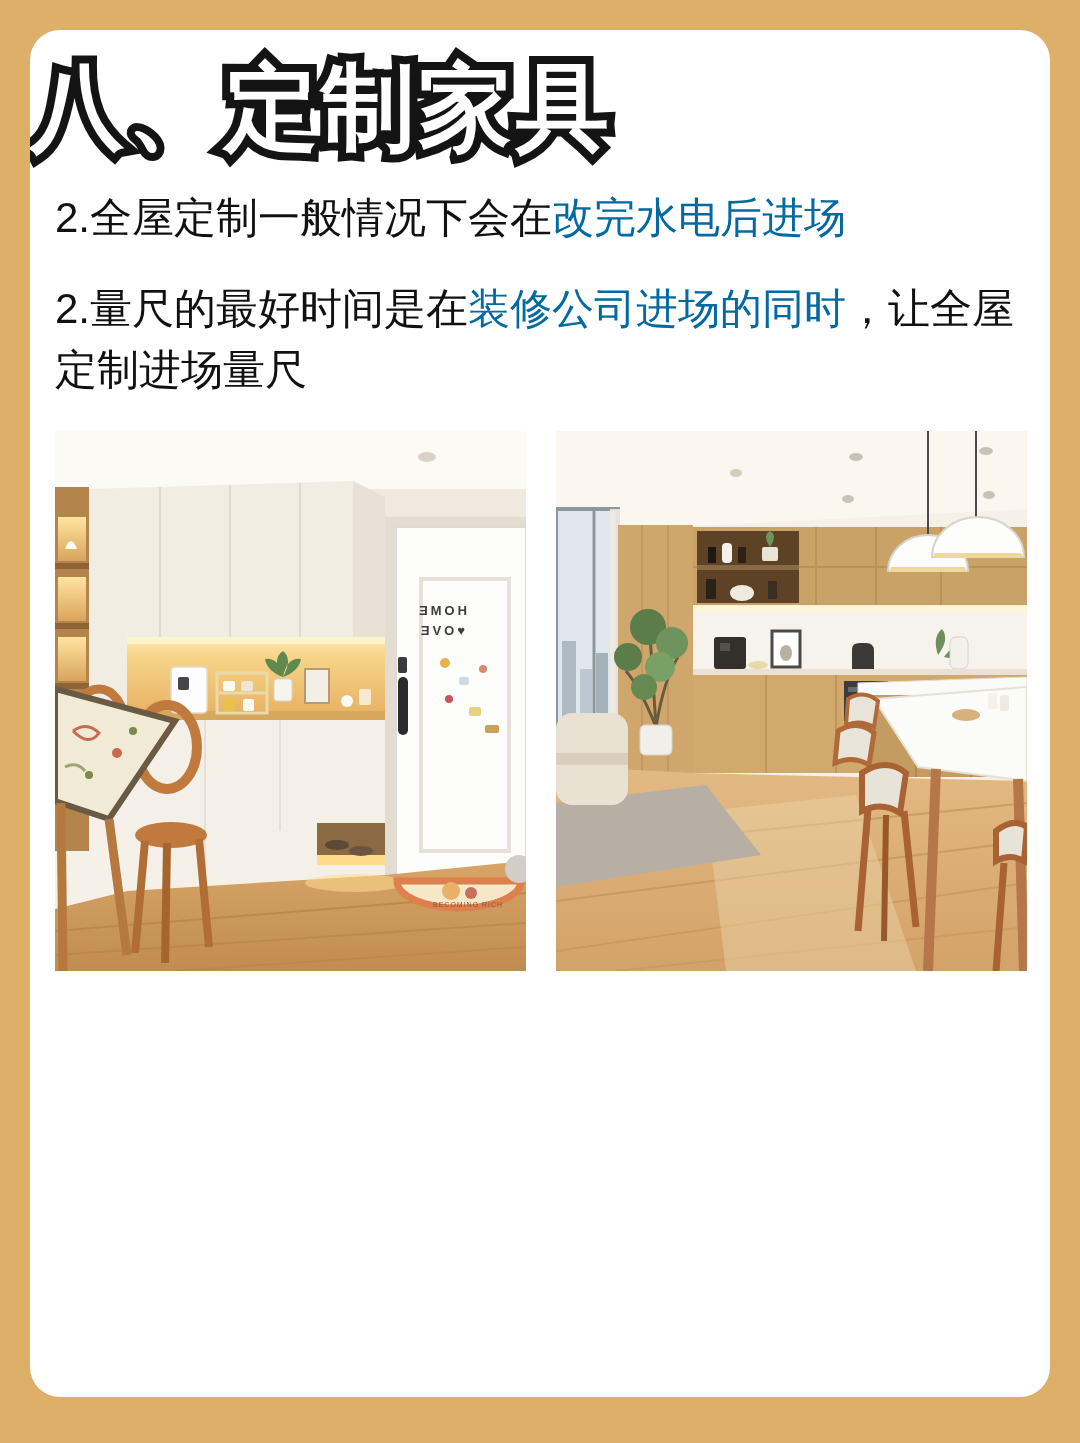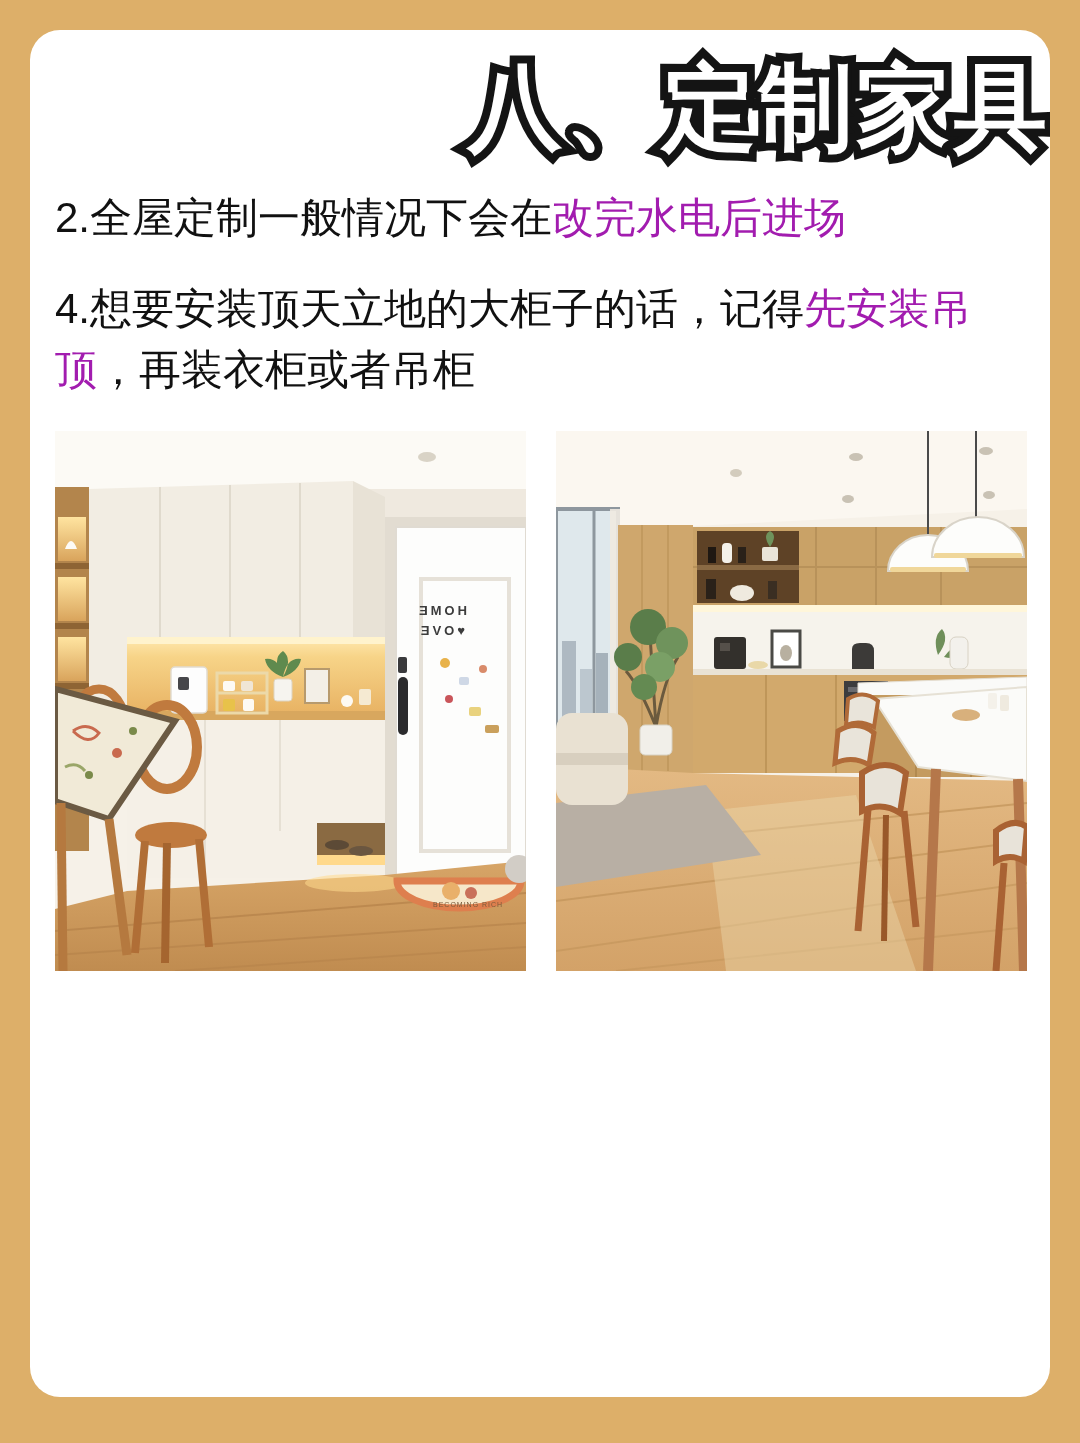--- a/index.html
+++ b/index.html
@@ -10,21 +10,21 @@
     position:relative;overflow:hidden;
   }
   .card{
     position:absolute;left:30px;top:30px;
     width:1020px;height:1367px;
     background:#ffffff;border-radius:30px;
     overflow:hidden;
   }
   .title{
     margin:24px 0 0;
-    text-align:right;
+    text-align:left;
     font-size:94px;line-height:1.15;
     font-weight:900;
     color:#ffffff;
     position:relative;z-index:0;
     letter-spacing:3px;
   }
   .title::before{
     content:attr(data-text);
     position:absolute;left:0;right:0;top:0;
     color:#141414;
@@ -36,21 +36,21 @@
     margin-top:26px;
     padding:0 25px;
   }
   .point{
     margin:0 0 30px;
     font-size:42px;
     line-height:1.45;
     font-weight:500;
     color:#111111;
   }
-  .point .red{color:#a21caf;}
+  .point .red{color:#0369a1;}
   .photos{
     margin-top:30px;
     padding:0 25px;
     display:flex;
     gap:30px;
   }
   .photo{
     width:471px;height:540px;
     margin:0;overflow:hidden;
     background:#f2ede4;
@@ -61,23 +61,23 @@
 </head>
 <body>
 
 <div class="card">
 
   <h1 class="title" data-text="八、定制家具">八、定制家具</h1>
 
   <div class="content">
     <p class="point"><span>2.全屋定制一般情况下会在</span><span class="red">改完水电后进场</span></p>
 
-
-
-    <p class="point"><span>4.想要安装顶天立地的大柜子的话，记得</span><span class="red">先安装吊顶</span><span>，再装衣柜或者吊柜</span></p>
+    <p class="point"><span>2.量尺的最好时间是在</span><span class="red">装修公司进场的同时</span><span>，让全屋定制进场量尺</span></p>
+
+
 
   </div>
 
   <div class="photos">
 
     <figure class="photo">
       <svg width="471" height="540" viewBox="0 0 471 540">
         <defs>
           <linearGradient id="l-niche" x1="0" y1="0" x2="0" y2="1">
             <stop offset="0" stop-color="#ffe9b0"></stop>

